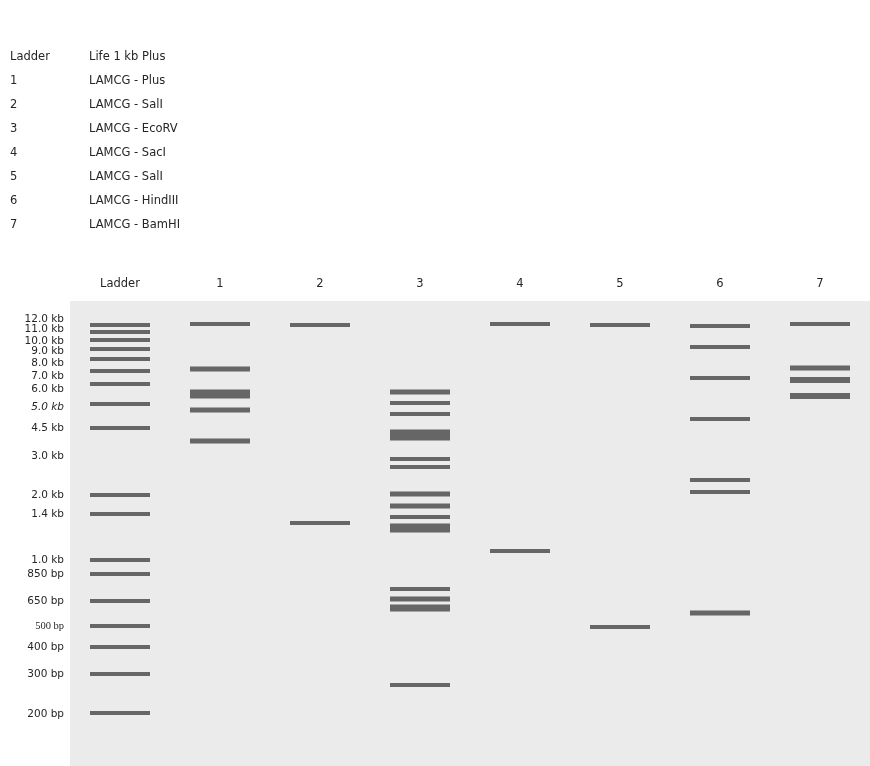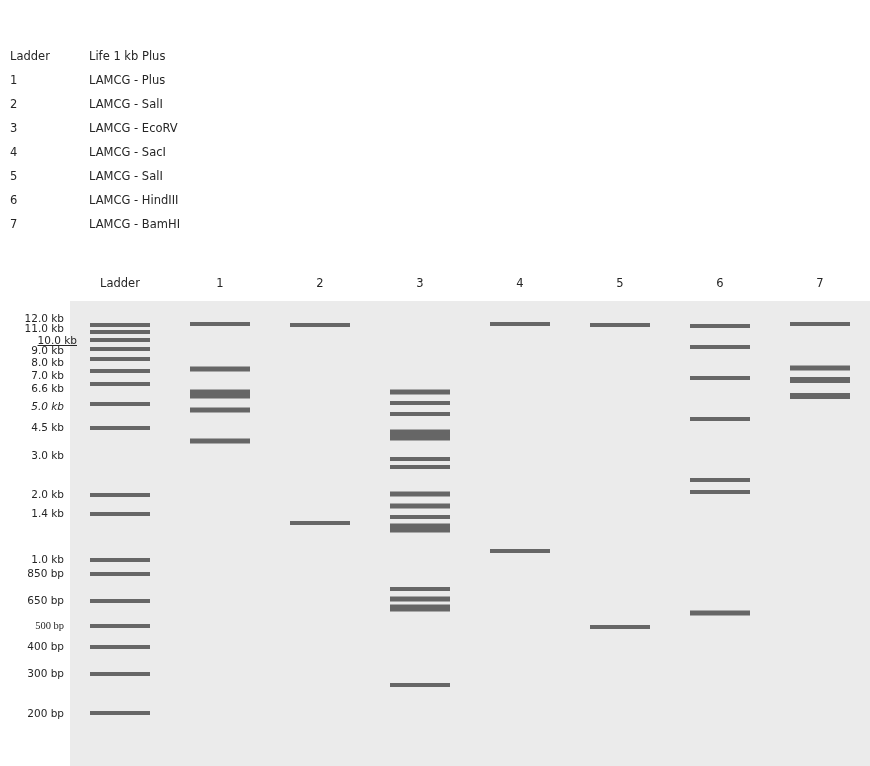--- a/index.html
+++ b/index.html
@@ -132,25 +132,25 @@
         <div class="lane-header" style="left: 320px; top: 240px;">2</div>
         <div class="lane-header" style="left: 420px; top: 240px;">3</div>
         <div class="lane-header" style="left: 520px; top: 240px;">4</div>
         <div class="lane-header" style="left: 620px; top: 240px;">5</div>
         <div class="lane-header" style="left: 720px; top: 240px;">6</div>
         <div class="lane-header" style="left: 820px; top: 240px;">7</div>
       </div>
     <div id="marker-labels">
         <div class="marker-label" style="left: 0px; width: 64px; top: 282px;">12.0 kb</div>
         <div class="marker-label" style="left: 0px; width: 64px; top: 292px;">11.0 kb</div>
-        <div class="marker-label" style="left: 13px; width: 64px; top: 304px; text-decoration: underline;">10.0 kb</div>
+        <div class="marker-label" style="left: 0px; width: 64px; top: 304px;">10.0 kb</div>
         <div class="marker-label" style="left: 0px; width: 64px; top: 314px;">9.0 kb</div>
         <div class="marker-label" style="left: 0px; width: 64px; top: 326px;">8.0 kb</div>
         <div class="marker-label" style="left: 0px; width: 64px; top: 339px;">7.0 kb</div>
-        <div class="marker-label" style="left: 0px; width: 64px; top: 352px;">6.6 kb</div>
+        <div class="marker-label" style="left: 0px; width: 64px; top: 352px;">6.0 kb</div>
         <div class="marker-label" style="left: 0px; width: 64px; top: 370px; font-style: italic;">5.0 kb</div>
         <div class="marker-label" style="left: 0px; width: 64px; top: 391px;">4.5 kb</div>
         <div class="marker-label" style="left: 0px; width: 64px; top: 419px;">3.0 kb</div>
         <div class="marker-label" style="left: 0px; width: 64px; top: 458px;">2.0 kb</div>
         <div class="marker-label" style="left: 0px; width: 64px; top: 477px;">1.4 kb</div>
         <div class="marker-label" style="left: 0px; width: 64px; top: 523px;">1.0 kb</div>
         <div class="marker-label" style="left: 0px; width: 64px; top: 537px;">850 bp</div>
         <div class="marker-label" style="left: 0px; width: 64px; top: 564px;">650 bp</div>
         <div class="marker-label" style="left: 0px; width: 64px; top: 589px; font-family: Liberation Serif, serif;">500 bp</div>
         <div class="marker-label" style="left: 0px; width: 64px; top: 610px;">400 bp</div>

